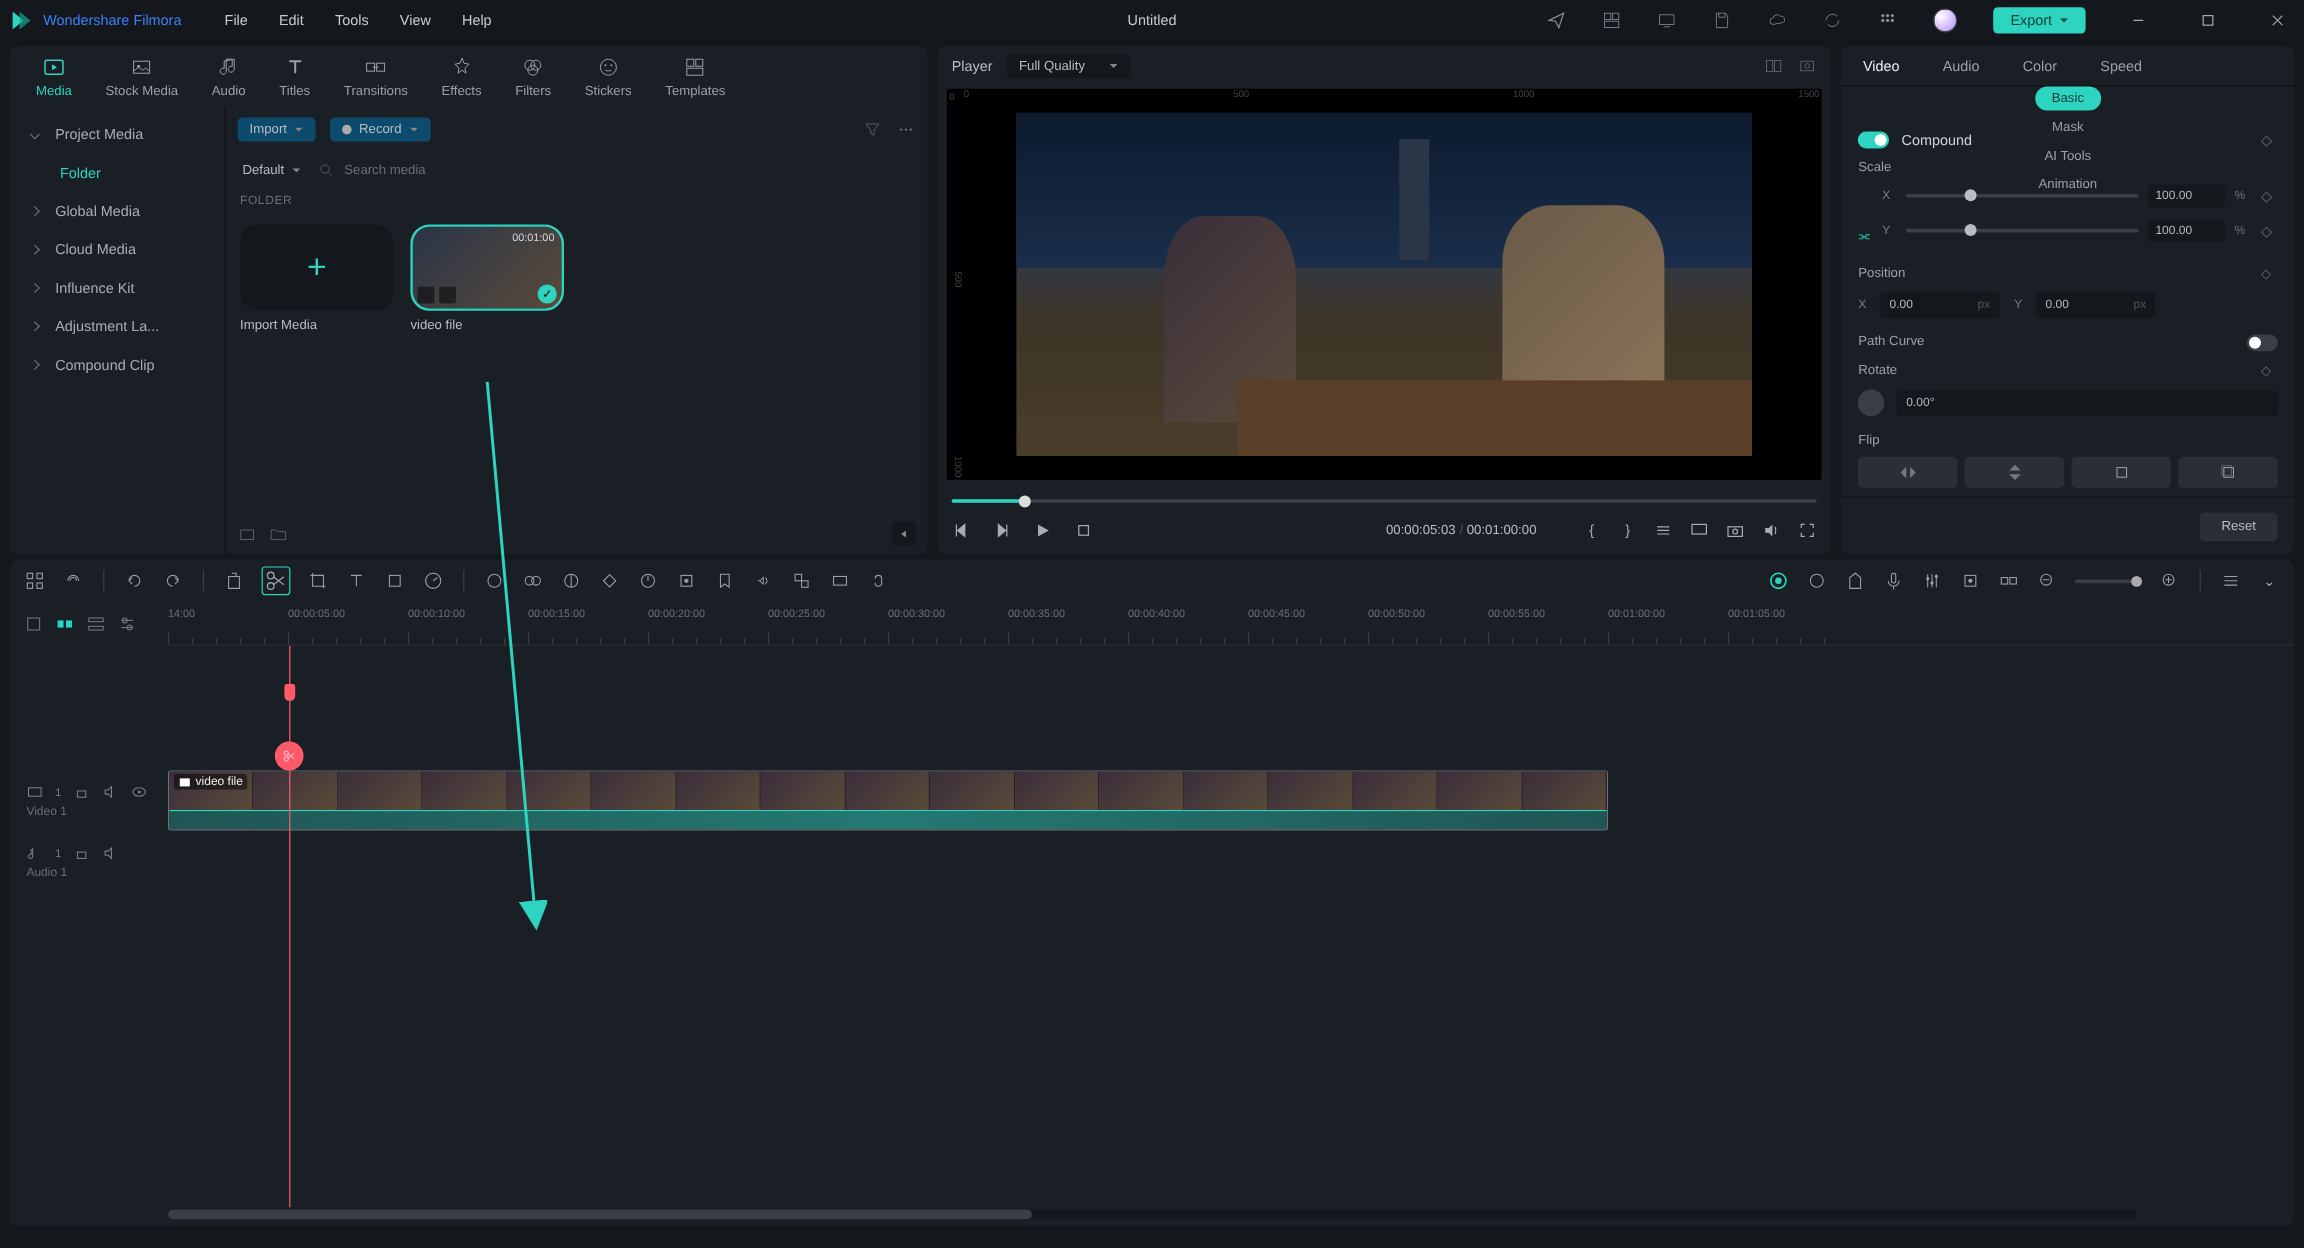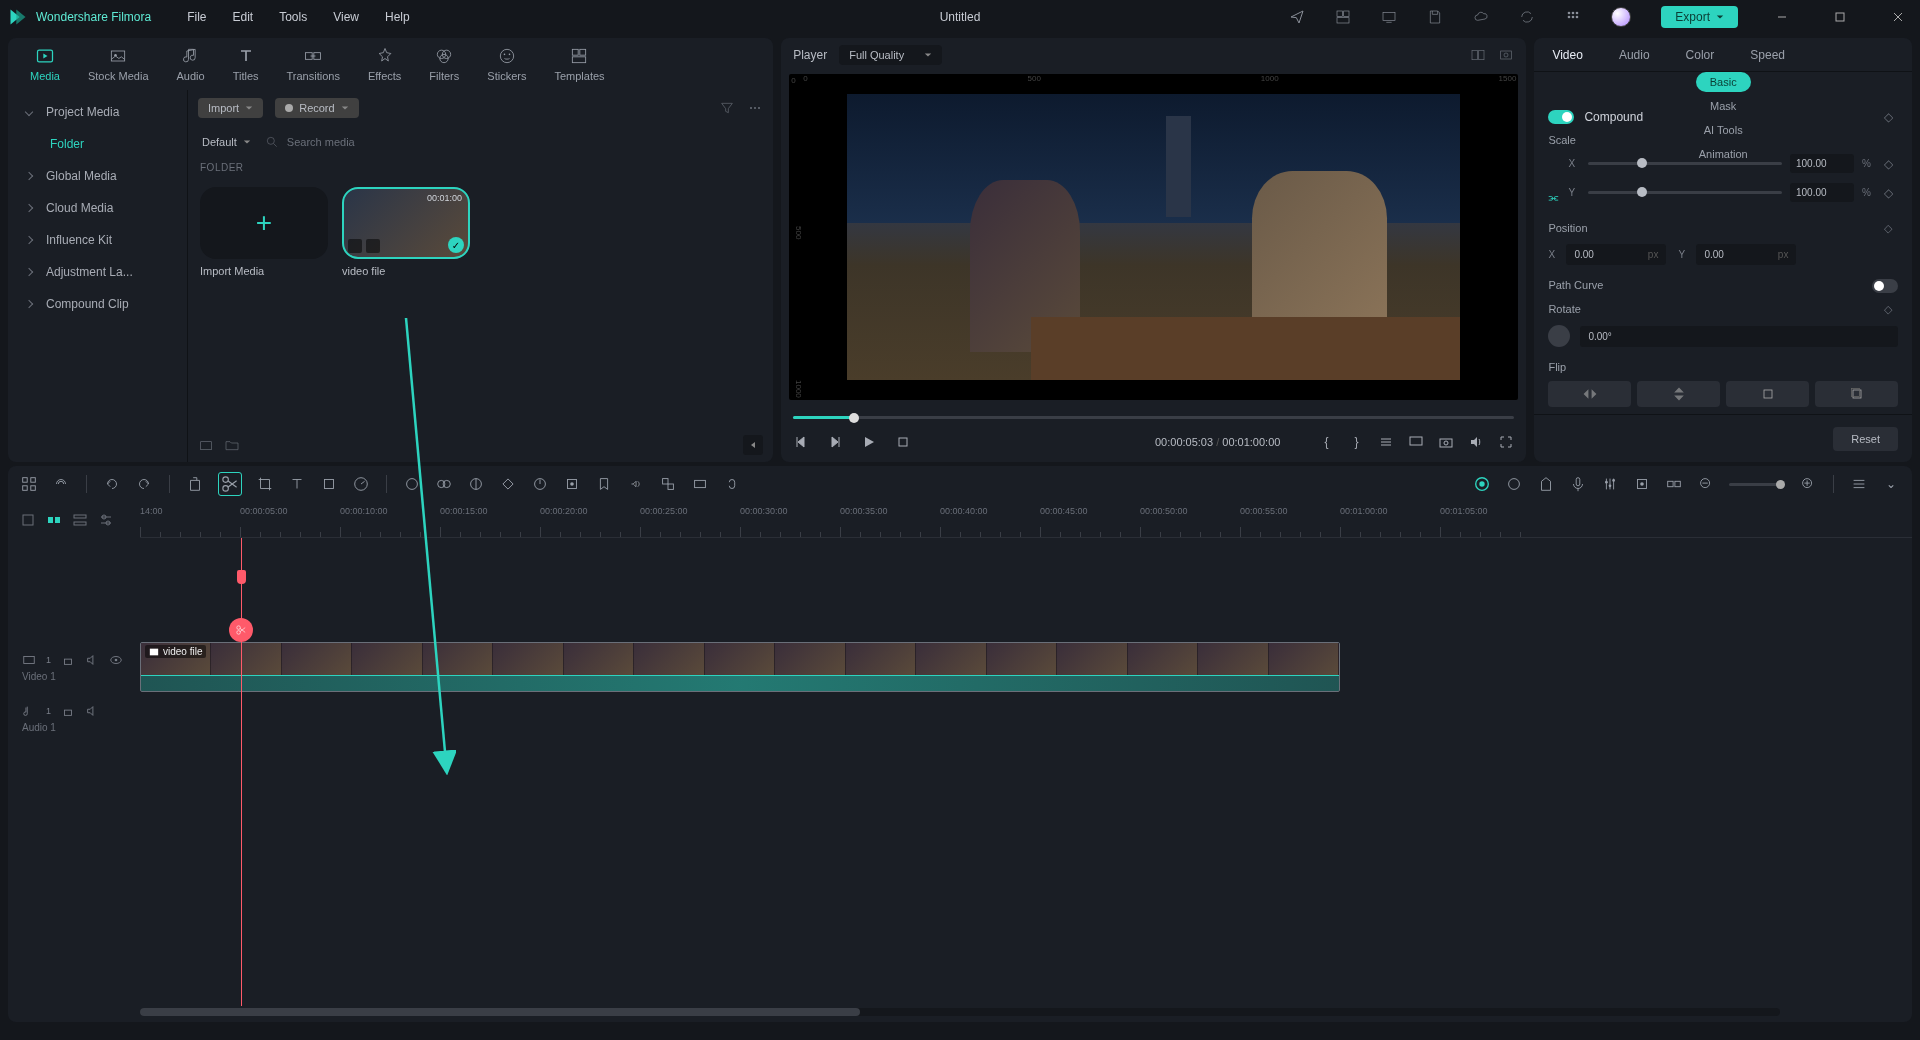--- a/index.html
+++ b/index.html
@@ -2,21 +2,21 @@
 <html><head>
 <meta charset="utf-8">
 <style>
 * { margin: 0; padding: 0; box-sizing: border-box; font-family: -apple-system, 'Segoe UI', sans-serif; user-select: none; }
 body { background: #14171c; color: #b8bcc4; font-size: 12px; width: 1920px; height: 1040px; overflow: hidden; position: relative; }
 svg { display: block; }
 
 
 .titlebar { height: 34px; background: #14171c; display: flex; align-items: center; padding: 0 8px; gap: 8px; }
 .logo { width: 20px; height: 20px; display:flex;align-items:center;justify-content:center; }
-.app-name { color:#5eead4; font-size:12px; }
+.app-name { color:#3b82f6; font-size:12px; }
 .menu { display:flex; gap:2px; margin-left: 16px;}
 .menu-item { padding: 4px 12px; color:#c8ccd4; font-size:12px; cursor:pointer; border-radius:3px;}
 .title-center { position:absolute; left:50%; transform:translateX(-50%); font-size:12px; color:#c8ccd4;}
 .titlebar-right{margin-left:auto;display:flex;align-items:center;gap:30px;}
 .titlebar-right .ic{width:16px;height:16px;color:#8a8f99;cursor:pointer;display:flex;align-items:center;justify-content:center;}
 .avatar{width:20px;height:20px;border-radius:50%;background:radial-gradient(circle at 30% 30%,#fff,#b088ff);border:1px solid #444;}
 .export-btn{background:#2dd4bf;color:#0a3d34;padding:4px 14px;border-radius:4px;font-size:12px;font-weight:500;display:flex;align-items:center;gap:6px;cursor:pointer;}
 .win-btn{width:28px;height:28px;display:flex;align-items:center;justify-content:center;cursor:pointer;}
 
 
@@ -32,21 +32,21 @@
 .mtab.active{color:#2dd4bf;}
 .mtab .ic{font-size:18px;height:20px;}
 .media-body{flex:1;display:flex;}
 .media-side{width:180px;border-right:1px solid #0f1216;padding:6px 0;}
 .side-item{height:32px;display:flex;align-items:center;padding-left:18px;gap:8px;color:#a8acb5;font-size:12px;cursor:pointer;}
 .side-item.active{color:#2dd4bf;}
 .side-item.indent{padding-left:42px;}
 .side-chevron{width:6px;height:6px;border-right:1px solid #6a6f79;border-bottom:1px solid #6a6f79;transform:rotate(-45deg);margin-right:6px;}
 .media-content{flex:1;display:flex;flex-direction:column;}
 .media-toolbar{height:36px;display:flex;align-items:center;padding:0 10px;gap:12px;}
-.dd{background:#404040;padding:4px 10px;border-radius:4px;display:flex;align-items:center;gap:6px;font-size:11px;cursor:pointer;}
+.dd{background:#0c4a6e;padding:4px 10px;border-radius:4px;display:flex;align-items:center;gap:6px;font-size:11px;cursor:pointer;}
 .rec-btn .rdot{width:8px;height:8px;border-radius:50%;background:#aaa;}
 .media-search{height:32px;padding:0 10px;display:flex;align-items:center;gap:10px;}
 .search-box{flex:1;display:flex;align-items:center;gap:8px;color:#6a6f79;font-size:11px;}
 .folder-label{padding:4px 12px;font-size:10px;color:#6a6f79;letter-spacing:0.5px;}
 .thumbs{display:flex;gap:14px;padding:10px 12px;}
 .thumb-card{width:128px;}
 .thumb-box{width:128px;height:72px;background:#14171c;border-radius:16px;display:flex;align-items:center;justify-content:center;position:relative;border:1px solid transparent;}
 .thumb-box.sel{border:2px solid #2dd4bf;}
 .thumb-box .plus{font-size:28px;color:#2dd4bf;font-weight:200;}
 .thumb-dur{position:absolute;top:4px;right:6px;font-size:9px;color:#d0d4da;}

